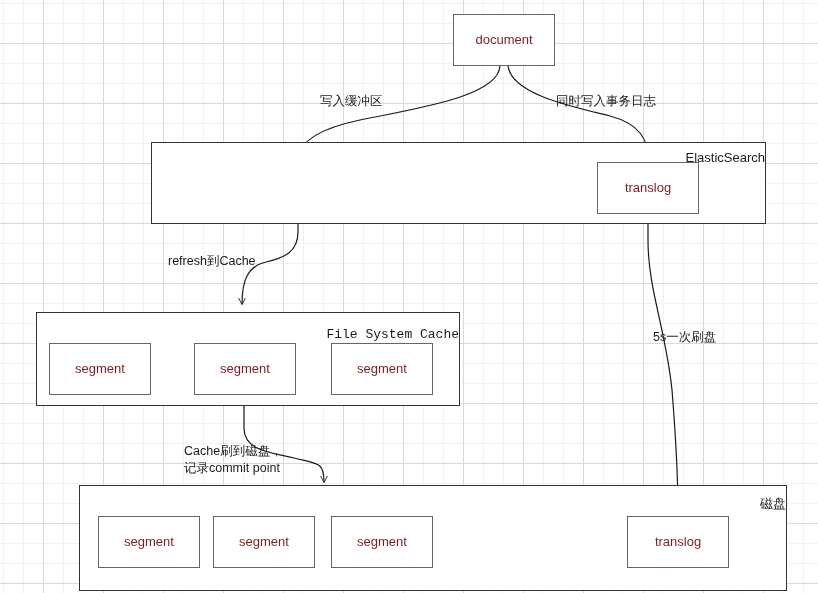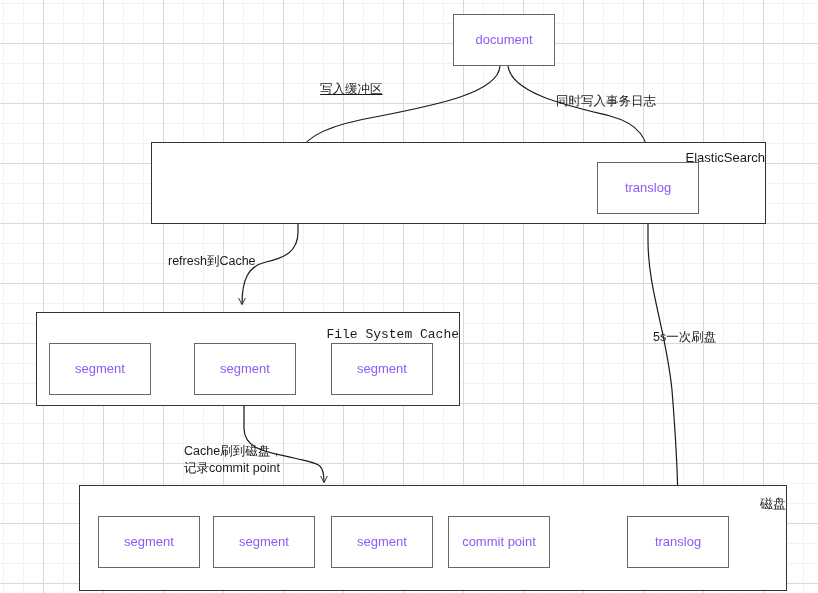--- a/index.html
+++ b/index.html
@@ -30,21 +30,21 @@
       3px 3px;
   }
   .node{
     position:absolute;
     box-sizing:border-box;
     background:#ffffff;
     border:1px solid #666666;
     display:flex;
     align-items:center;
     justify-content:center;
-    color:#8b5cf6;
+    color:#7f1d1d;
     font-size:13px;
     line-height:1.2;
     white-space:nowrap;
   }
   .container{
     position:absolute;
     box-sizing:border-box;
     background:#ffffff;
     border:1px solid #333333;
   }
@@ -101,21 +101,21 @@
 
     <path d="M 244 406 L 244 428 C 244 450 268 452 294 458 C 318 464 324 462 324 482" marker-end="url(#arrow)"></path>
 
     <path d="M 648 215 L 648 240 C 648 290 666 330 672 390 C 676 440 678 470 678 512" marker-end="url(#arrow)"></path>
   </svg>
 
   <div class="node" style="left:453px;top:14px;width:102px;height:52px;">
     <span>document</span>
   </div>
 
-  <div class="edge-label" style="left:320px;top:81px;text-decoration:underline;">写入缓冲区</div>
+  <div class="edge-label" style="left:320px;top:93px;">写入缓冲区</div>
 
   <div class="edge-label" style="left:556px;top:93px;">同时写入事务日志</div>
 
   <div class="edge-label" style="left:168px;top:253px;">refresh到Cache</div>
 
   <div class="edge-label" style="left:184px;top:443px;">
     <div>Cache刷到磁盘，</div>
     <div>记录commit point</div>
   </div>
 
@@ -150,21 +150,18 @@
 
   <div class="node" style="left:98px;top:516px;width:102px;height:52px;">
     <span>segment</span>
   </div>
   <div class="node" style="left:213px;top:516px;width:102px;height:52px;">
     <span>segment</span>
   </div>
   <div class="node" style="left:331px;top:516px;width:102px;height:52px;">
     <span>segment</span>
   </div>
-  <div class="node" style="left:448px;top:516px;width:102px;height:52px;">
-    <span>commit point</span>
-  </div>
   <div class="node" style="left:627px;top:516px;width:102px;height:52px;">
     <span>translog</span>
   </div>
 
 
 </div>
 
 </body></html>

